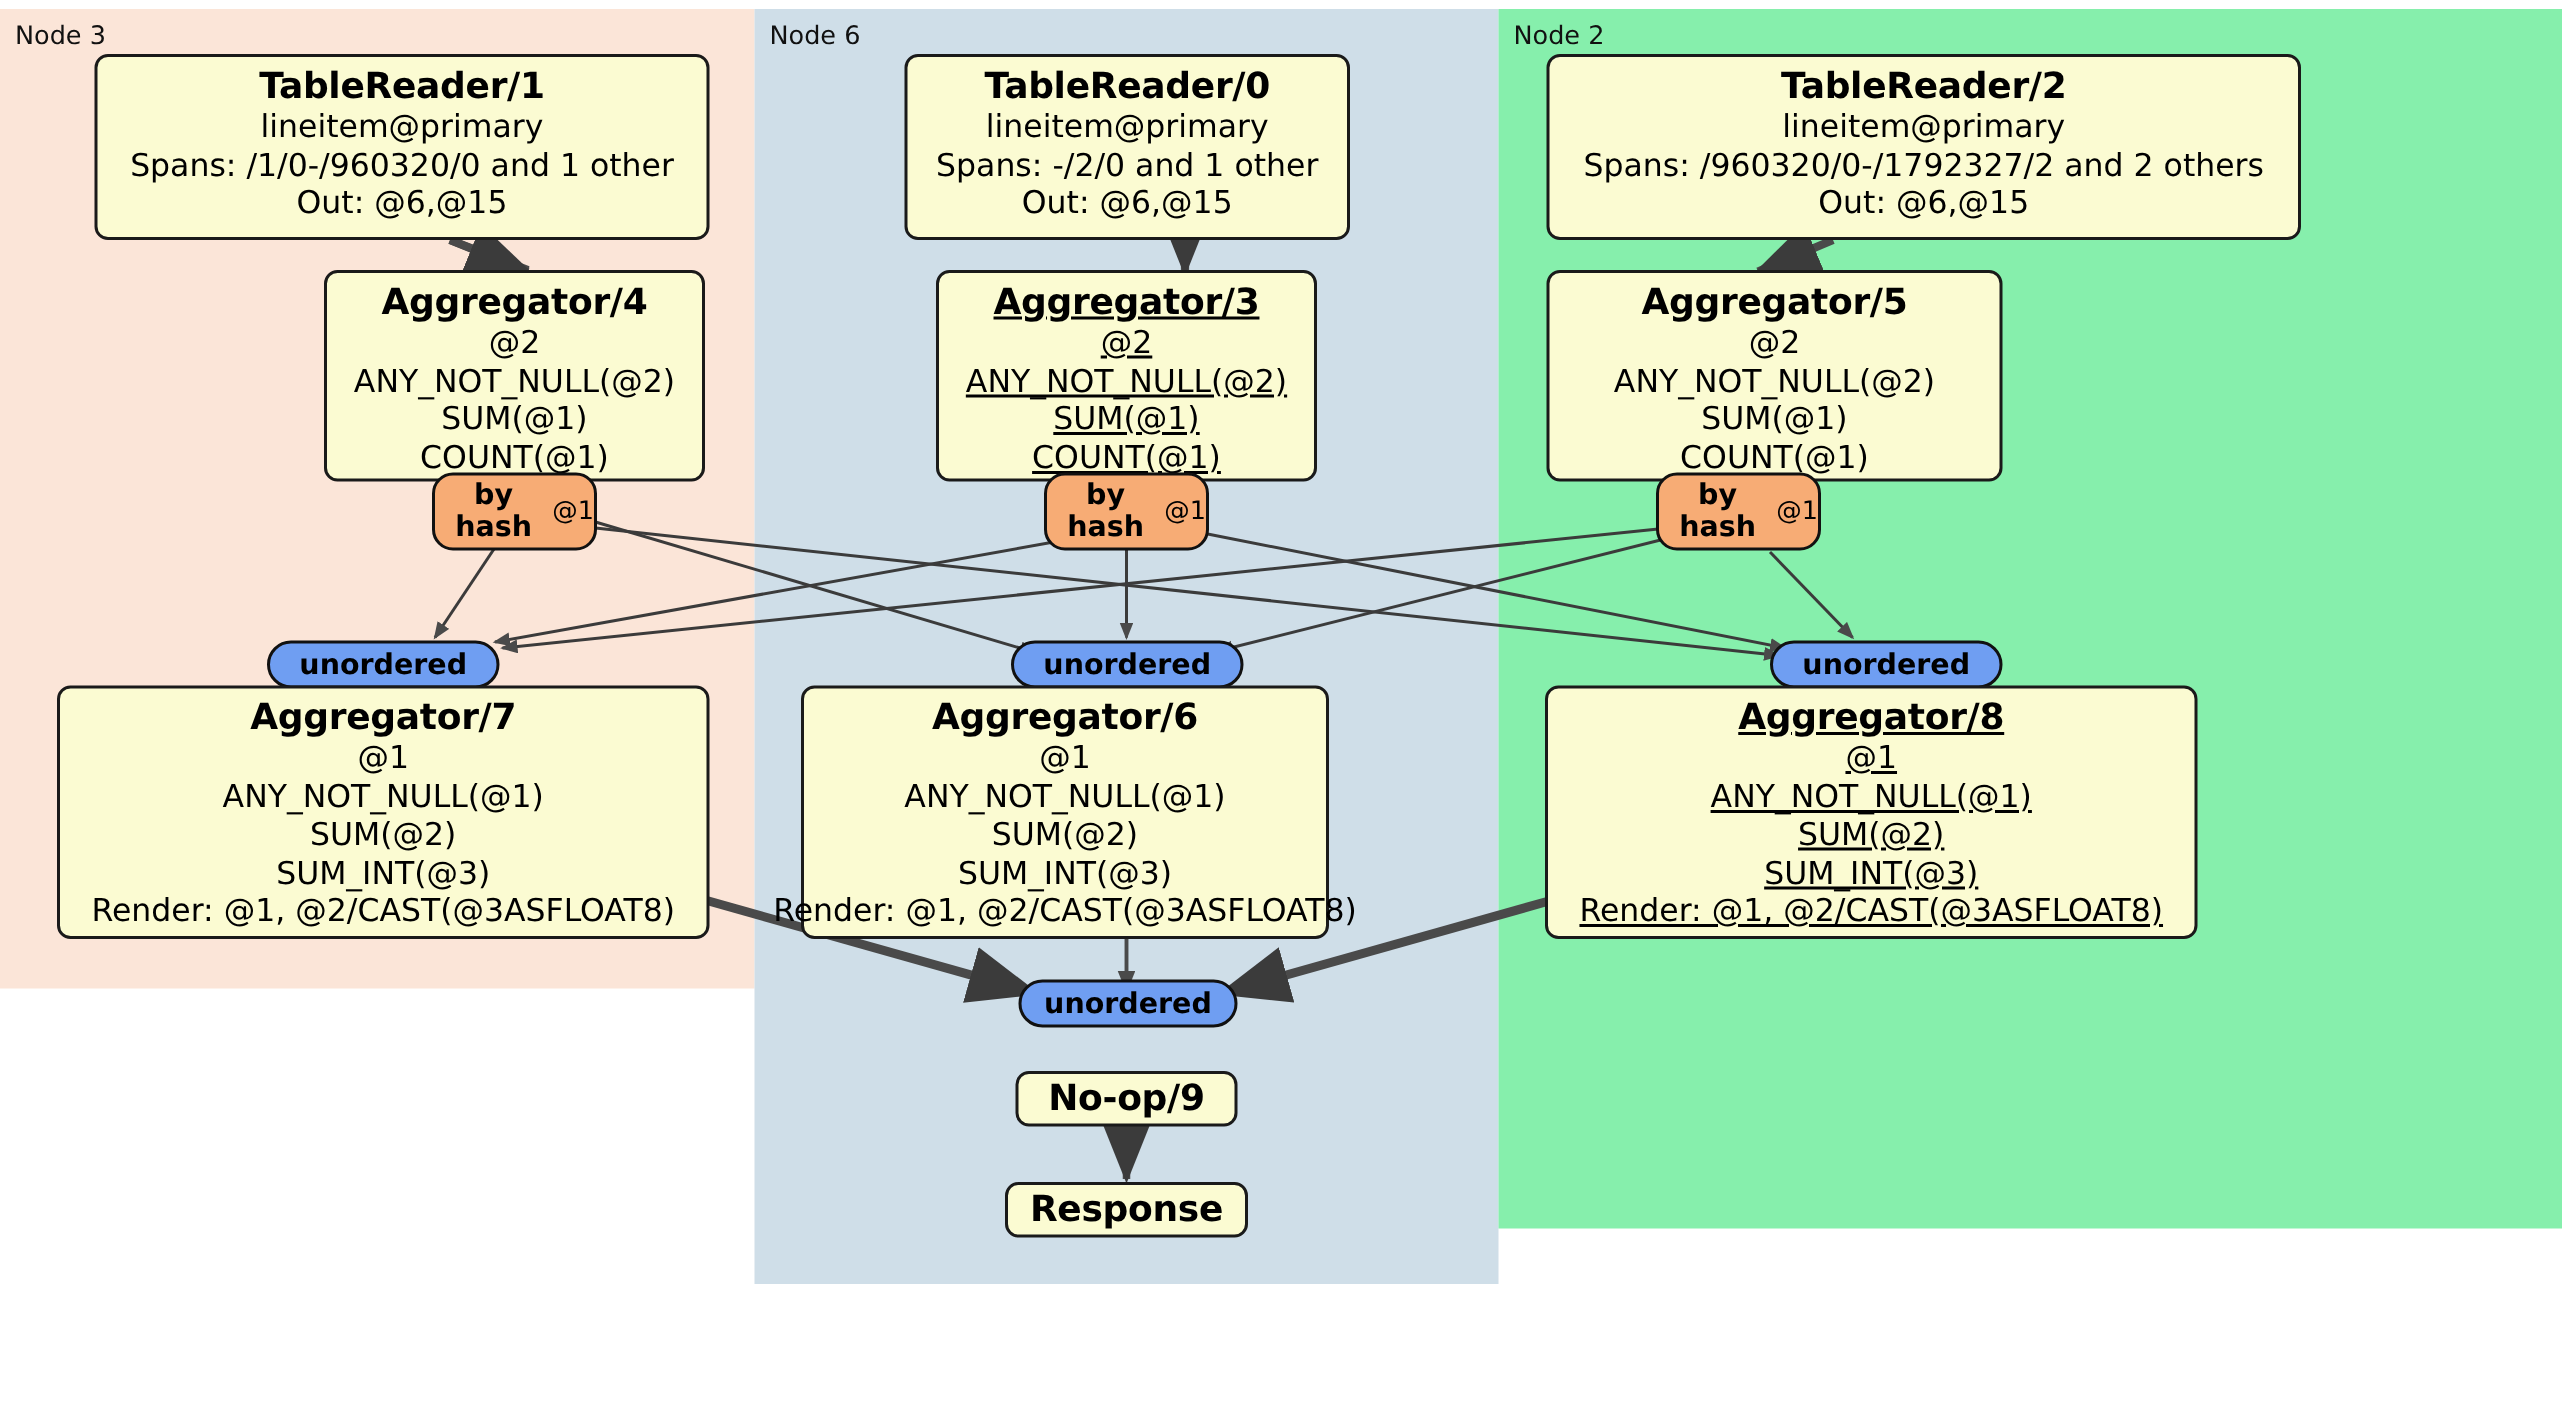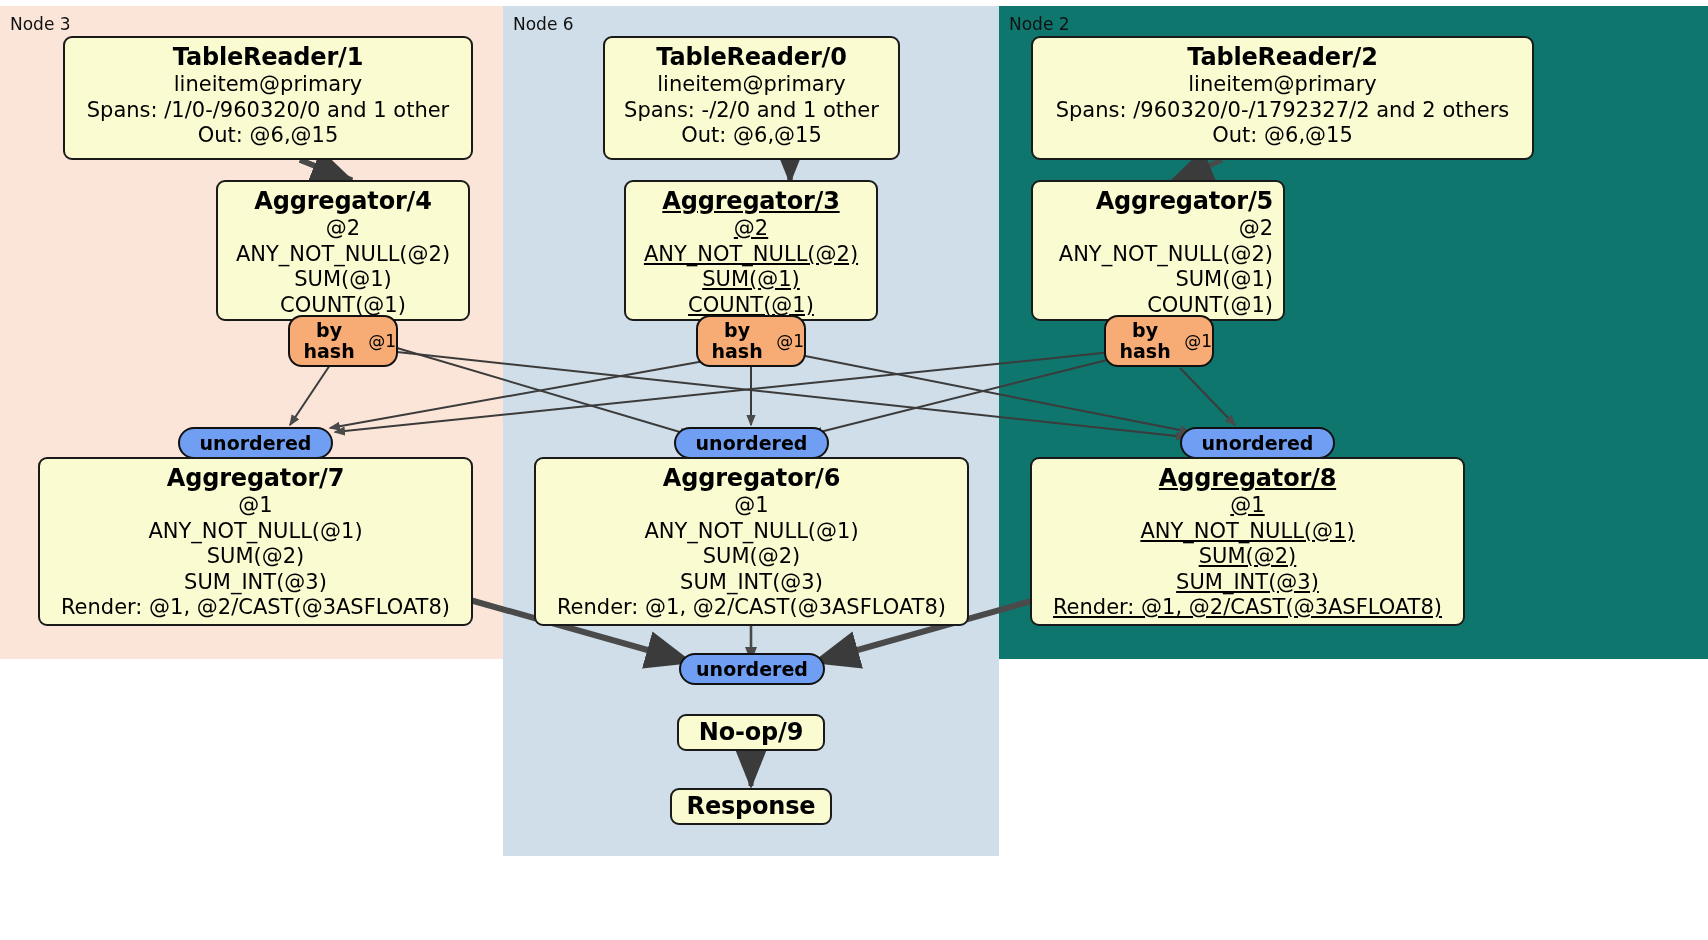--- a/index.html
+++ b/index.html
@@ -33,21 +33,21 @@
 <body>
 
 <div id="stage">
 
   <div class="node-panel" style="left:0px;top:6px;width:503px;height:653px;background:#fbe5d8;">
     <span class="panel-label">Node 3</span>
   </div>
   <div class="node-panel" style="left:503px;top:6px;width:496px;height:850px;background:#cfdee8;">
     <span class="panel-label">Node 6</span>
   </div>
-  <div class="node-panel" style="left:999px;top:6px;width:709px;height:653px;background:#0f766e;">
+  <div class="node-panel" style="left:999px;top:6px;width:709px;height:813px;background:#86efac;">
     <span class="panel-label">Node 2</span>
   </div>
 
   <svg class="edges" viewBox="0 0 1708 940">
     <defs>
       <marker id="ah" markerWidth="9" markerHeight="9" refX="7.4" refY="3.2" orient="auto" markerUnits="strokeWidth">
         <path d="M0,0 L8,3.2 L0,6.4 z" fill="#3b3b3b"></path>
       </marker>
       <marker id="ahT" markerWidth="6.2" markerHeight="6.2" refX="5.0" refY="2.3" orient="auto" markerUnits="strokeWidth">
         <path d="M0,0 L5.8,2.3 L0,4.6 z" fill="#4a4a4a"></path>
@@ -108,21 +108,21 @@
   </div>
 
   <div class="box" style="left:624px;top:180px;width:254px;height:141px;text-decoration:underline;">
     <div class="title">Aggregator/3</div>
     <div class="line">@2</div>
     <div class="line">ANY_NOT_NULL(@2)</div>
     <div class="line">SUM(@1)</div>
     <div class="line">COUNT(@1)</div>
   </div>
 
-  <div class="box" style="left:1031px;top:180px;width:254px;height:141px;align-items:flex-end;">
+  <div class="box" style="left:1031px;top:180px;width:304px;height:141px;">
     <div class="title">Aggregator/5</div>
     <div class="line">@2</div>
     <div class="line">ANY_NOT_NULL(@2)</div>
     <div class="line">SUM(@1)</div>
     <div class="line">COUNT(@1)</div>
   </div>
 
   <div class="pill hash" style="left:288px;top:315px;width:110px;height:52px;">
     <span class="p1">by hash</span>
     <span class="p2">@1</span>
@@ -148,21 +148,21 @@
 
   <div class="box" style="left:38px;top:457px;width:435px;height:169px;">
     <div class="title">Aggregator/7</div>
     <div class="line">@1</div>
     <div class="line">ANY_NOT_NULL(@1)</div>
     <div class="line">SUM(@2)</div>
     <div class="line">SUM_INT(@3)</div>
     <div class="line">Render: @1, @2/CAST(@3ASFLOAT8)</div>
   </div>
 
-  <div class="box" style="left:534px;top:457px;width:435px;height:169px;">
+  <div class="box" style="left:534px;top:457px;width:352px;height:169px;">
     <div class="title">Aggregator/6</div>
     <div class="line">@1</div>
     <div class="line">ANY_NOT_NULL(@1)</div>
     <div class="line">SUM(@2)</div>
     <div class="line">SUM_INT(@3)</div>
     <div class="line">Render: @1, @2/CAST(@3ASFLOAT8)</div>
   </div>
 
   <div class="box" style="left:1030px;top:457px;width:435px;height:169px;text-decoration:underline;">
     <div class="title">Aggregator/8</div>

